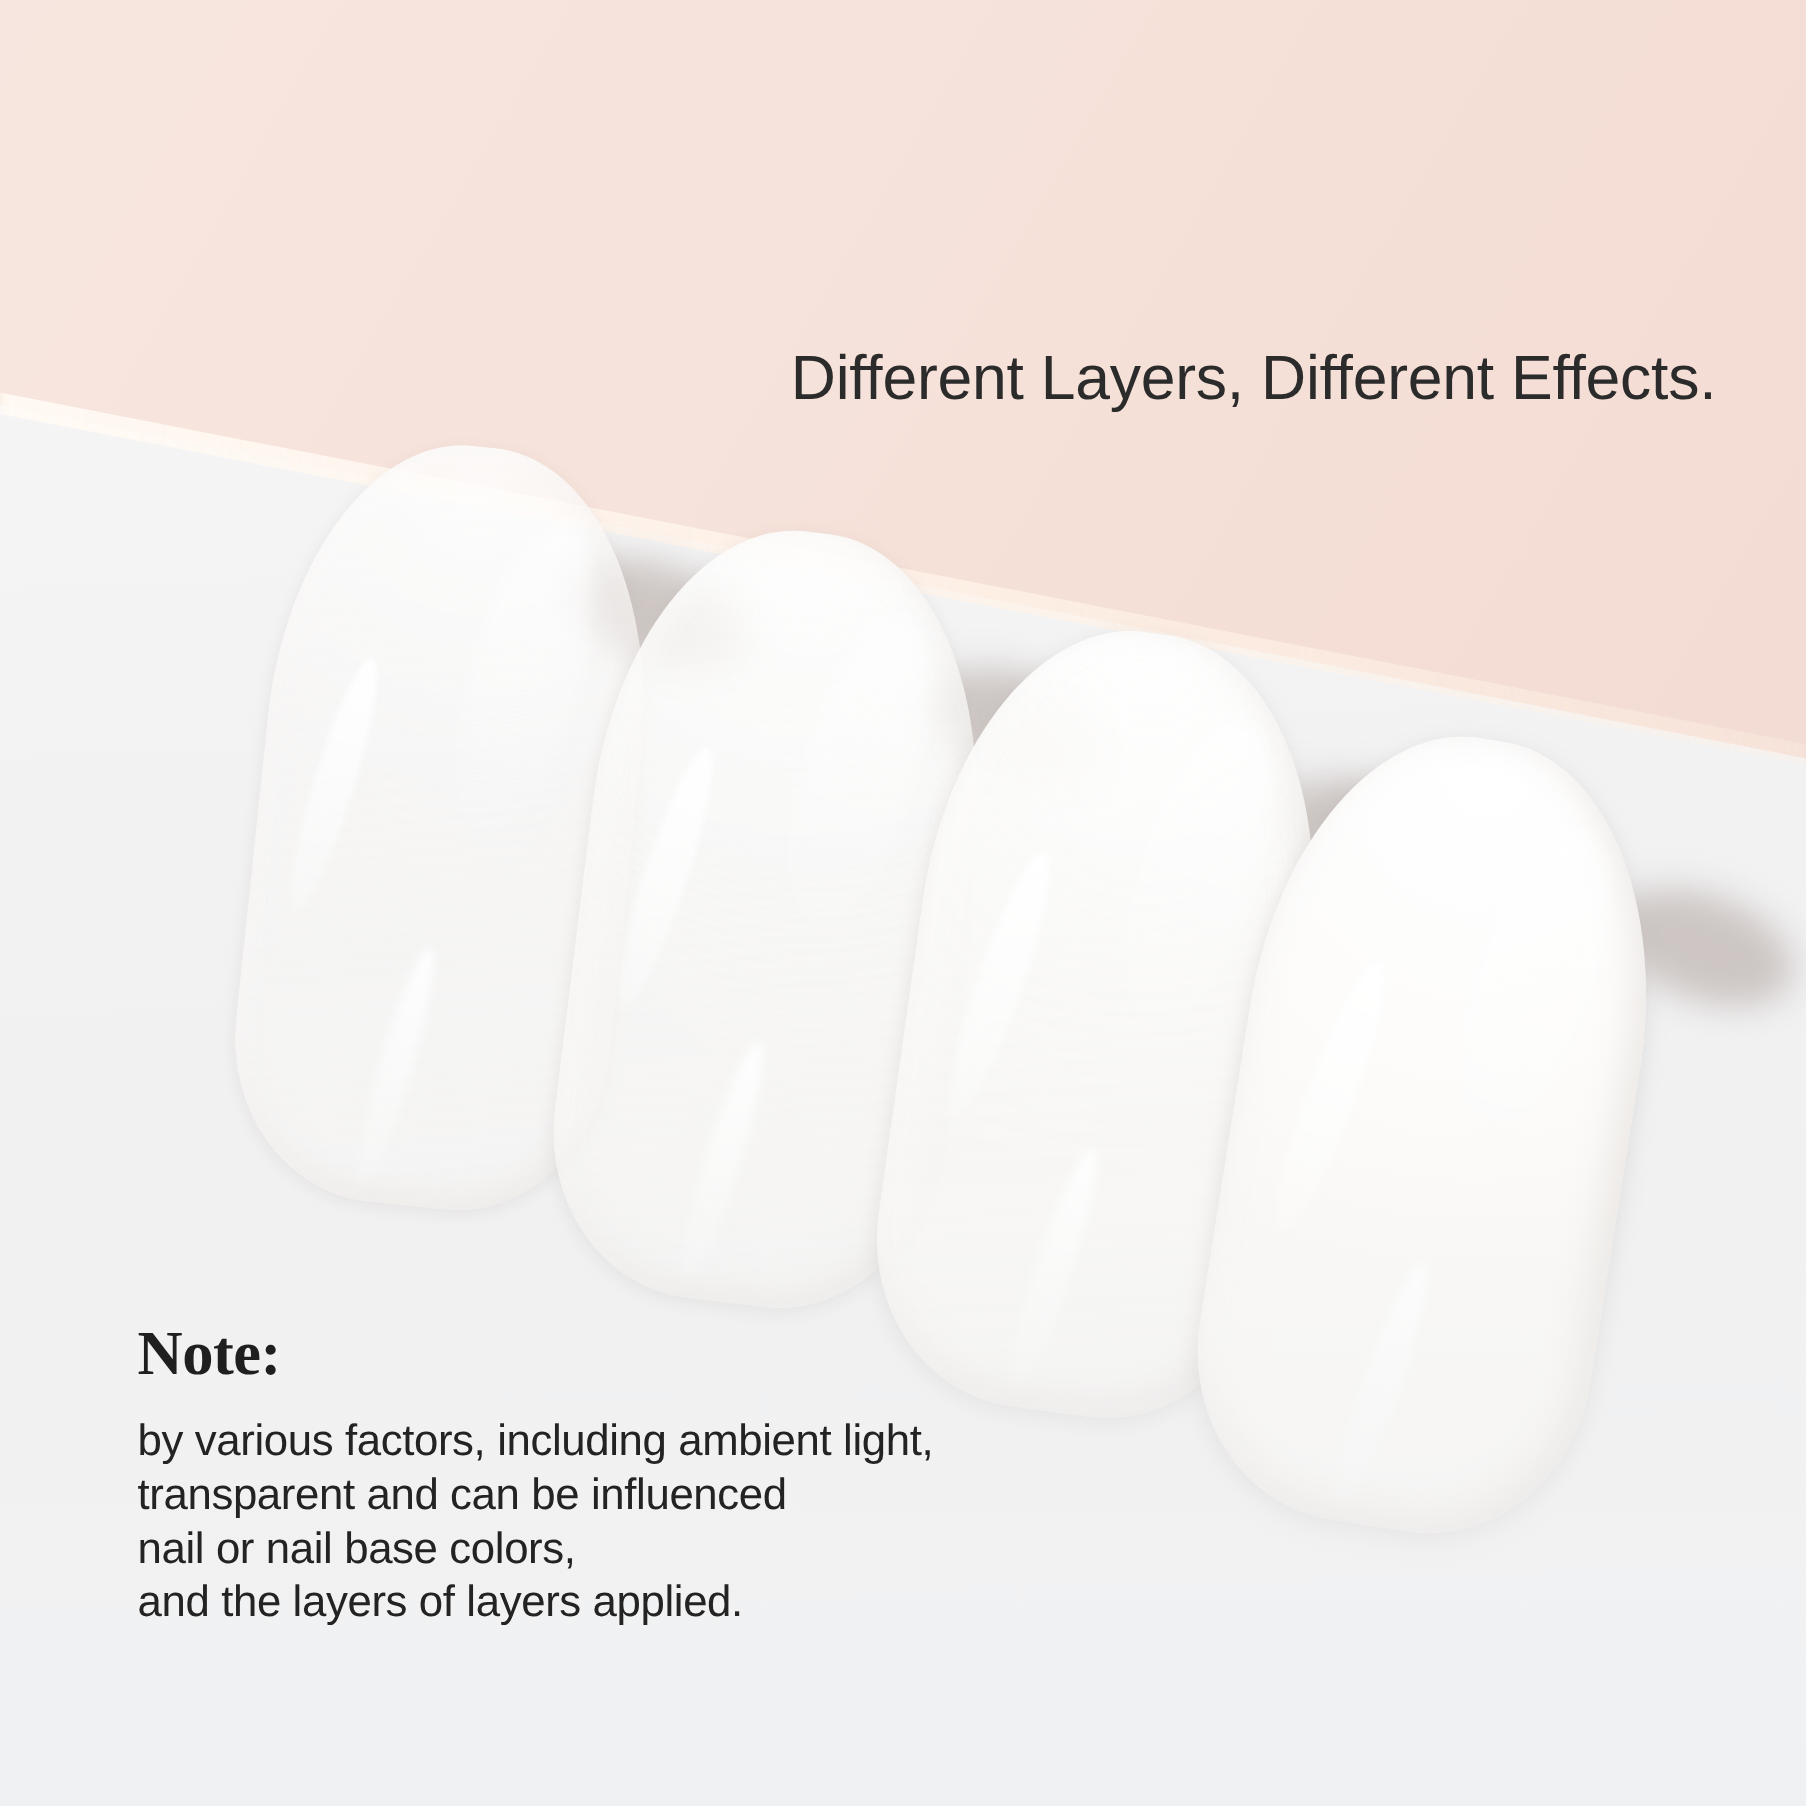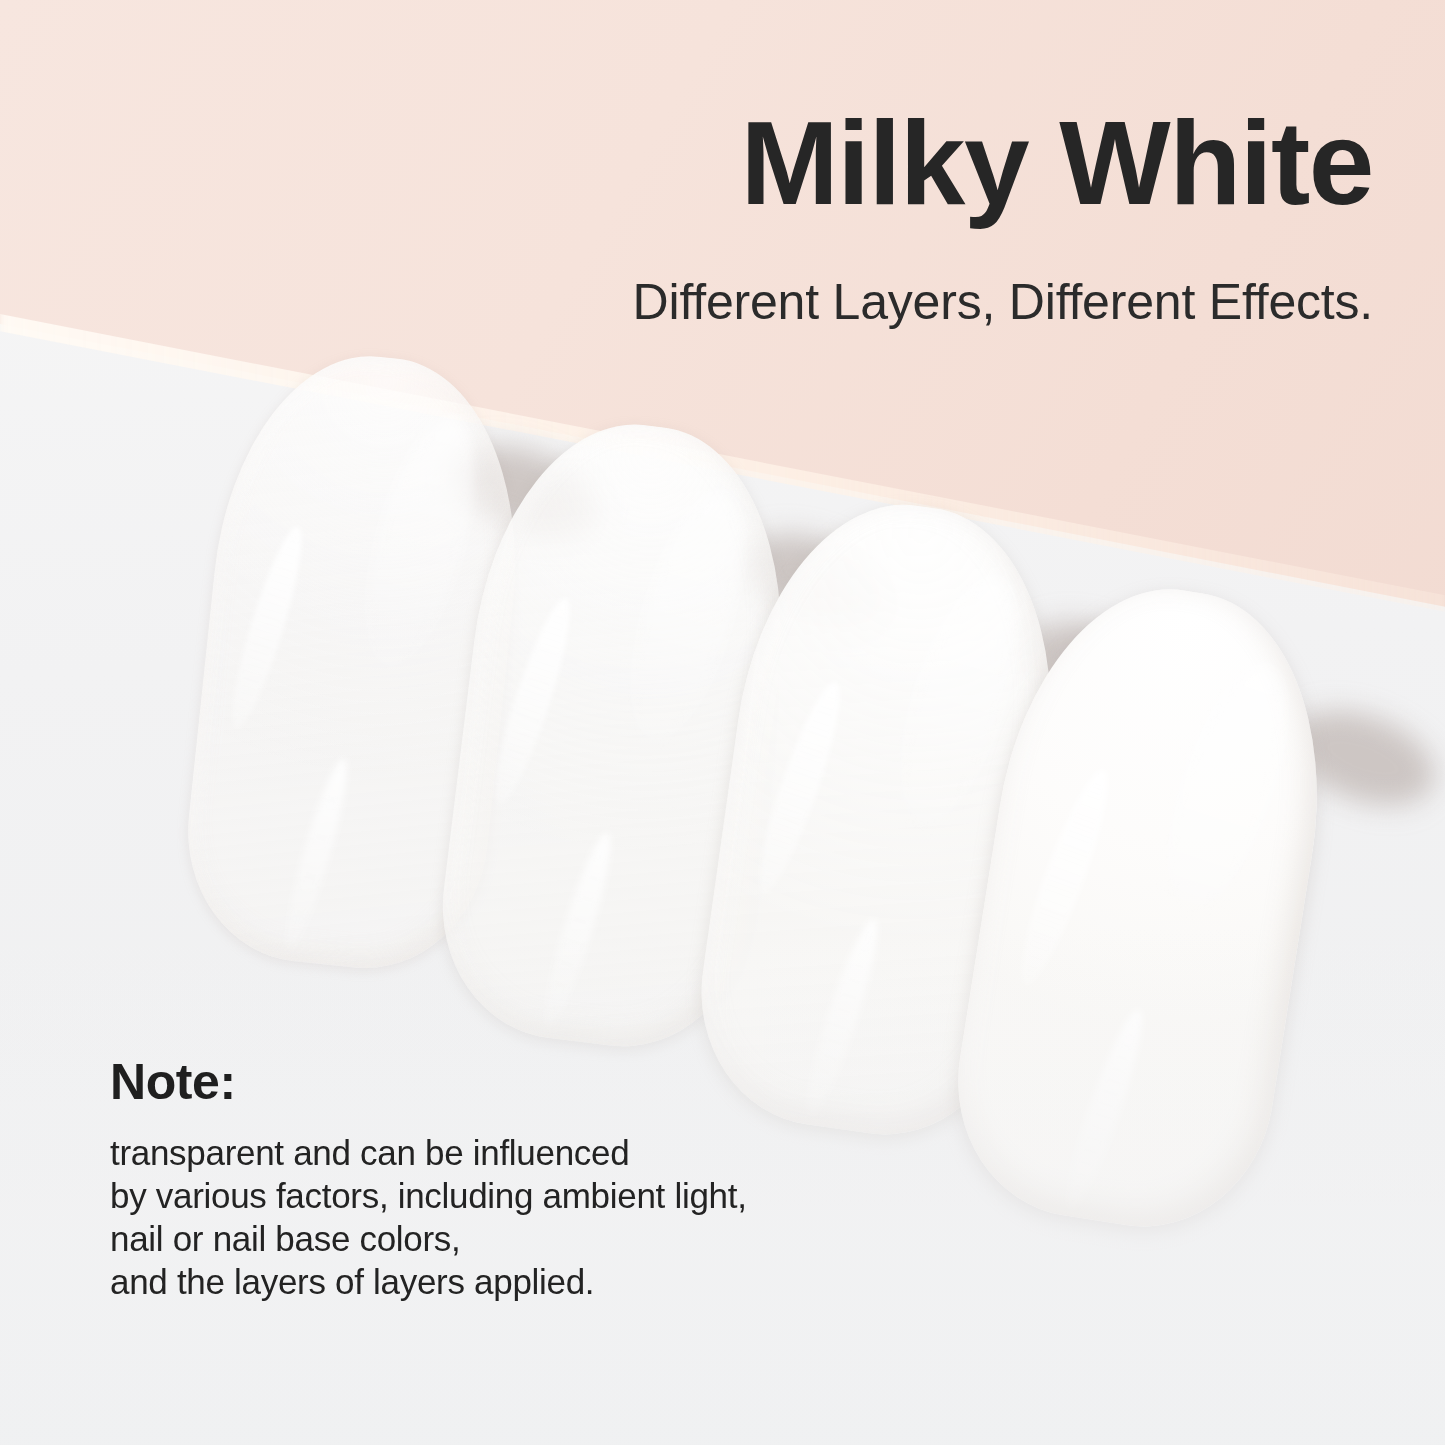--- a/index.html
+++ b/index.html
@@ -116,20 +116,21 @@
     top: 1056px;
     width: 880px;
   }
   .note-heading {
     color: #1f1f1f;
     font-size: 50px;
     font-weight: 700;
     letter-spacing: -0.4px;
     line-height: 1.05;
     margin: 0 0 22px 0;
+    font-family: Liberation Serif, serif;
   }
   .note-body {
     margin: 0;
     padding: 0;
     list-style: none;
   }
   .note-body li {
     color: #232323;
     font-size: 35px;
     font-weight: 400;
@@ -190,27 +191,26 @@
                   linear-gradient(168deg, #fbfaf8 0%, #f6f5f2 45%, #f3f2ef 100%);
                 box-shadow: inset -7px -11px 32px rgba(208,200,194,0.45), inset 8px 9px 24px rgba(255,255,255,0.88), 0 6px 18px rgba(168,156,150,0.26);">
       <div class="sheen-a" style="left:56px; top:188px; width:38px; height:228px; transform:rotate(11deg);"></div>
       <div class="sheen-b" style="left:136px; top:420px; width:30px; height:210px; transform:rotate(10deg);"></div>
       <div class="sheen-c" style="left:174px; top:60px; width:92px; height:266px; transform:rotate(9deg);"></div>
     </div>
   </div>
 
   <div class="floor-fade"></div>
 
-  <div class="title">Milky White</div>
 
   <div class="subtitle">Different Layers, Different Effects.</div>
 
   <div class="note-block">
     <div class="note-heading">Note:</div>
     <ul class="note-body">
+      <li>by various factors, including ambient light,</li>
       <li>transparent and can be influenced</li>
-      <li>by various factors, including ambient light,</li>
       <li>nail or nail base colors,</li>
       <li>and the layers of layers applied.</li>
     </ul>
   </div>
 
 </div>
 
 </body></html>

